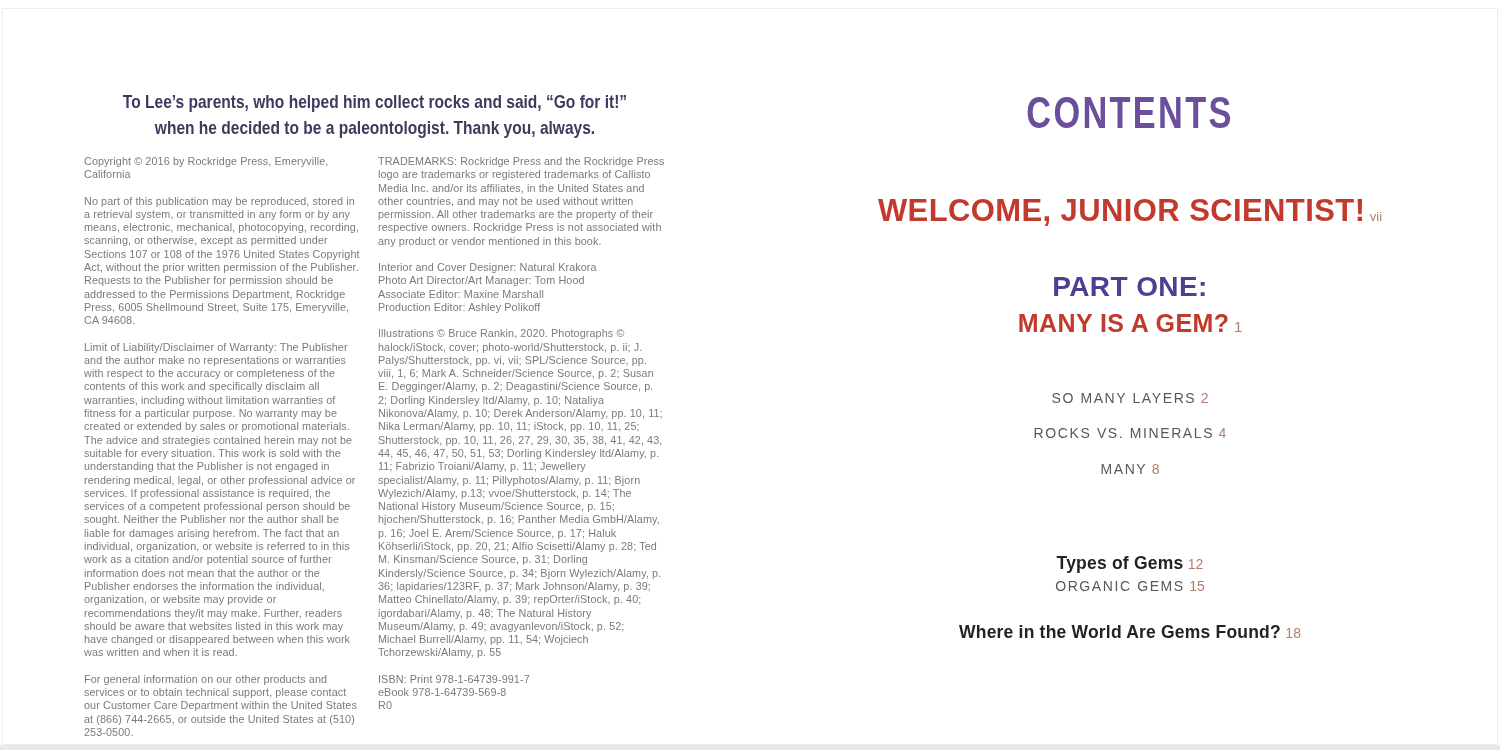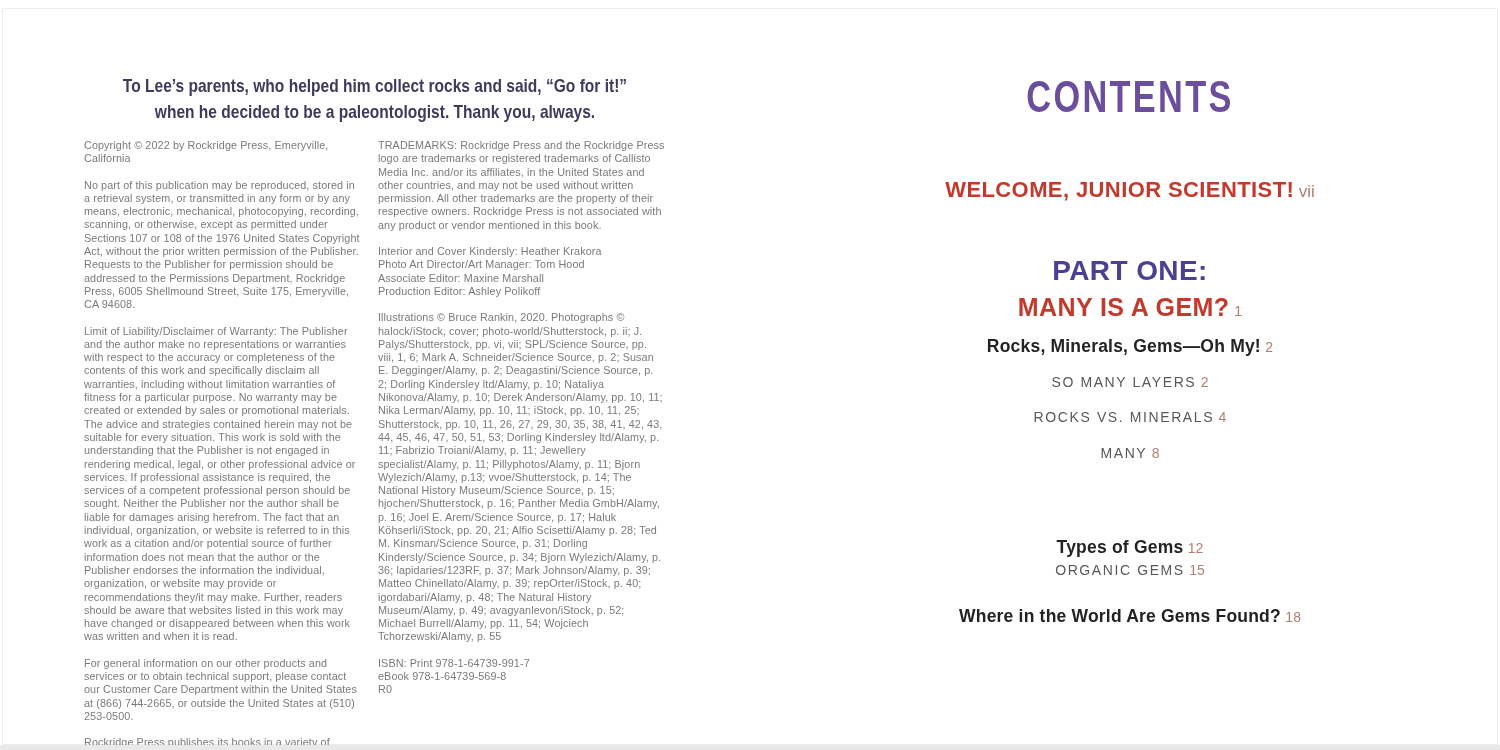--- a/index.html
+++ b/index.html
@@ -7,21 +7,21 @@
   body { font-family: "Liberation Sans", sans-serif; position: relative; }
 
   .photo-frame {
     position: absolute; left: 2px; right: 2px; top: 8px; bottom: 5px;
     border: 1px solid #ededed; pointer-events: none;
   }
   .bottom-strip {
     position: absolute; left: 0; right: 0; bottom: 0; height: 5px; background: #e9e9e9;
   }
 
-  .page { position: absolute; top: 0; height: 638px; }
+  .page { position: absolute; top: 16px; height: 638px; }
   .page-left { left: 0; width: 750px; }
   .page-right { left: 750px; width: 750px; }
 
   
   .dedication {
     position: absolute; top: 73px; left: 0; width: 750px;
     text-align: center; color: #3d3a5c; font-weight: 700;
     font-size: 18.5px; line-height: 26px; letter-spacing: 0px;
     transform: scaleX(0.84); transform-origin: 50% 50%;
     white-space: nowrap;
@@ -40,30 +40,30 @@
 
   
   .toc-wrap { position: absolute; left: 10px; top: 0; width: 740px; height: 750px; }
   .toc-row { position: absolute; left: 0; width: 100%; text-align: center; white-space: nowrap; }
 
   .contents-title {
     top: 72px; color: #6b4e9c; font-weight: 700; font-size: 44px;
     letter-spacing: 3px; transform: scaleX(0.78); transform-origin: 50% 50%;
   }
   .welcome-row { top: 177px; }
-  .welcome-label { color: #c23a2d; font-weight: 800; font-size: 22px; letter-spacing: 0.4px; }
+  .welcome-label { color: #c23a2d; font-weight: 800; font-size: 31px; letter-spacing: 0.4px; }
   .part-line1 { top: 255px; color: #4d3f92; font-weight: 800; font-size: 28px; letter-spacing: 0.4px; }
   .part-line2 { top: 293px; }
   .part-line2 .part2-label { color: #c23a2d; font-weight: 800; font-size: 25px; letter-spacing: 0.4px; }
 
   .entry-bold  { color: #232323; font-weight: 700; font-size: 17.5px; letter-spacing: 0.2px; }
   .entry-caps  { color: #58585a; font-weight: 400; font-size: 14px; letter-spacing: 1.6px; }
 
   .pagenum { color: #b17e6f; font-weight: 400; }
-  .pagenum-sm   { font-size: 17px; }
+  .pagenum-sm   { font-size: 13px; }
   .pagenum-md   { font-size: 14px; }
   .pagenum-lg   { font-size: 15px; }
 
   .row-0 { top: 336px; }
   .row-1 { top: 373px; }
   .row-2 { top: 408px; }
   .row-3 { top: 444px; }
   .row-4 { top: 489px; margin-top: 48px; }
   .row-5 { top: 526px; }
   .row-6 { top: 561px; }
@@ -75,31 +75,31 @@
 <div class="photo-frame"></div>
 
 <div class="page page-left">
 
   <div class="dedication">
     <div>To Lee’s parents, who helped him collect rocks and said, “Go for it!”</div>
     <div>when he decided to be a paleontologist. Thank you, always.</div>
   </div>
 
   <div class="copy-col copy-col-1">
-    <p>Copyright © 2022 by Rockridge Press, Emeryville, California</p>
+    <p>Copyright © 2016 by Rockridge Press, Emeryville, California</p>
     <p>No part of this publication may be reproduced, stored in a retrieval system, or transmitted in any form or by any means, electronic, mechanical, photocopying, recording, scanning, or otherwise, except as permitted under Sections 107 or 108 of the 1976 United States Copyright Act, without the prior written permission of the Publisher. Requests to the Publisher for permission should be addressed to the Permissions Department, Rockridge Press, 6005 Shellmound Street, Suite 175, Emeryville, CA 94608.</p>
     <p>Limit of Liability/Disclaimer of Warranty: The Publisher and the author make no representations or warranties with respect to the accuracy or completeness of the contents of this work and specifically disclaim all warranties, including without limitation warranties of fitness for a particular purpose. No warranty may be created or extended by sales or promotional materials. The advice and strategies contained herein may not be suitable for every situation. This work is sold with the understanding that the Publisher is not engaged in rendering medical, legal, or other professional advice or services. If professional assistance is required, the services of a competent professional person should be sought. Neither the Publisher nor the author shall be liable for damages arising herefrom. The fact that an individual, organization, or website is referred to in this work as a citation and/or potential source of further information does not mean that the author or the Publisher endorses the information the individual, organization, or website may provide or recommendations they/it may make. Further, readers should be aware that websites listed in this work may have changed or disappeared between when this work was written and when it is read.</p>
     <p>For general information on our other products and services or to obtain technical support, please contact our Customer Care Department within the United States at (866) 744-2665, or outside the United States at (510) 253-0500.</p>
     <p>Rockridge Press publishes its books in a variety of electronic and print formats. Some content that appears in print may not be available in electronic books, and vice versa.</p>
   </div>
 
   <div class="copy-col copy-col-2">
     <p>TRADEMARKS: Rockridge Press and the Rockridge Press logo are trademarks or registered trademarks of Callisto Media Inc. and/or its affiliates, in the United States and other countries, and may not be used without written permission. All other trademarks are the property of their respective owners. Rockridge Press is not associated with any product or vendor mentioned in this book.</p>
     <p>
-      <span class="credit-line">Interior and Cover Kindersly: Heather Krakora</span>
+      <span class="credit-line">Interior and Cover Designer: Natural Krakora</span>
       <span class="credit-line">Photo Art Director/Art Manager: Tom Hood</span>
       <span class="credit-line">Associate Editor: Maxine Marshall</span>
       <span class="credit-line">Production Editor: Ashley Polikoff</span>
     </p>
     <p>Illustrations © Bruce Rankin, 2020.  Photographs © halock/iStock, cover; photo-world/Shutterstock, p. ii; J. Palys/Shutterstock, pp. vi, vii; SPL/Science Source, pp. viii, 1, 6; Mark A. Schneider/Science Source, p. 2; Susan E. Degginger/Alamy, p. 2; Deagastini/Science Source, p. 2; Dorling Kindersley ltd/Alamy, p. 10; Nataliya Nikonova/Alamy, p. 10; Derek Anderson/Alamy, pp. 10, 11; Nika Lerman/Alamy, pp. 10, 11;  iStock, pp. 10, 11, 25; Shutterstock, pp. 10, 11, 26, 27, 29, 30, 35, 38, 41, 42, 43, 44, 45, 46, 47, 50, 51, 53; Dorling Kindersley ltd/Alamy, p. 11; Fabrizio Troiani/Alamy, p. 11; Jewellery specialist/Alamy, p. 11; Pillyphotos/Alamy, p. 11; Bjorn Wylezich/Alamy, p.13; vvoe/Shutterstock, p. 14;  The National History Museum/Science Source, p. 15; hjochen/Shutterstock, p. 16; Panther Media GmbH/Alamy, p. 16; Joel E. Arem/Science Source, p. 17; Haluk Köhserli/iStock, pp. 20, 21; Alfio Scisetti/Alamy p. 28; Ted M. Kinsman/Science Source, p. 31; Dorling Kindersly/Science Source, p. 34; Bjorn Wylezich/Alamy, p. 36; lapidaries/123RF, p. 37; Mark Johnson/Alamy, p. 39; Matteo Chinellato/Alamy, p. 39; repOrter/iStock, p. 40; igordabari/Alamy, p. 48; The Natural History Museum/Alamy, p. 49; avagyanlevon/iStock, p. 52; Michael Burrell/Alamy, pp. 11, 54; Wojciech Tchorzewski/Alamy, p. 55</p>
     <p>
       <span class="credit-line">ISBN: Print 978-1-64739-991-7</span>
       <span class="credit-line">eBook 978-1-64739-569-8</span>
       <span class="credit-line">R0</span>
     </p>
@@ -115,24 +115,20 @@
       <span class="welcome-label">WELCOME, JUNIOR SCIENTIST!</span>
       <span class="pagenum pagenum-sm">vii</span>
     </div>
 
     <div class="toc-row part-line1">PART ONE:</div>
     <div class="toc-row part-line2">
       <span class="part2-label">MANY IS A GEM?</span>
       <span class="pagenum pagenum-lg">1</span>
     </div>
 
-    <div class="toc-row row-0">
-      <span class="entry-bold">Rocks, Minerals, Gems—Oh My!</span>
-      <span class="pagenum pagenum-md">2</span>
-    </div>
     <div class="toc-row row-1">
       <span class="entry-caps">SO MANY LAYERS</span>
       <span class="pagenum pagenum-md">2</span>
     </div>
     <div class="toc-row row-2">
       <span class="entry-caps">ROCKS VS. MINERALS</span>
       <span class="pagenum pagenum-md">4</span>
     </div>
     <div class="toc-row row-3">
       <span class="entry-caps">MANY</span>

